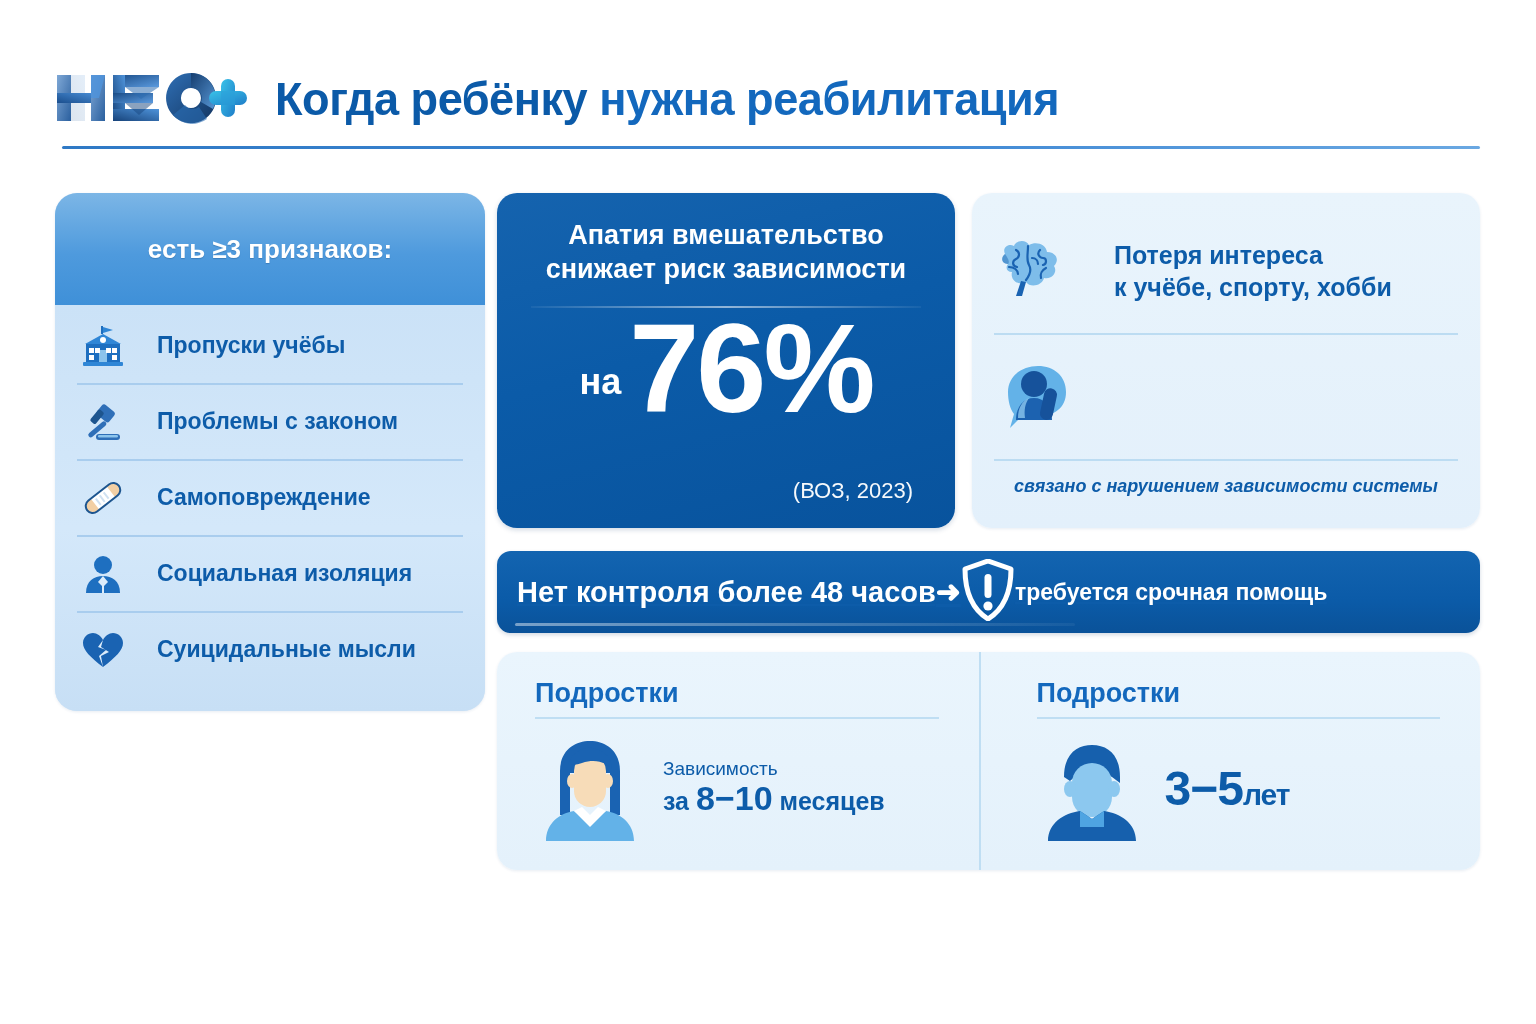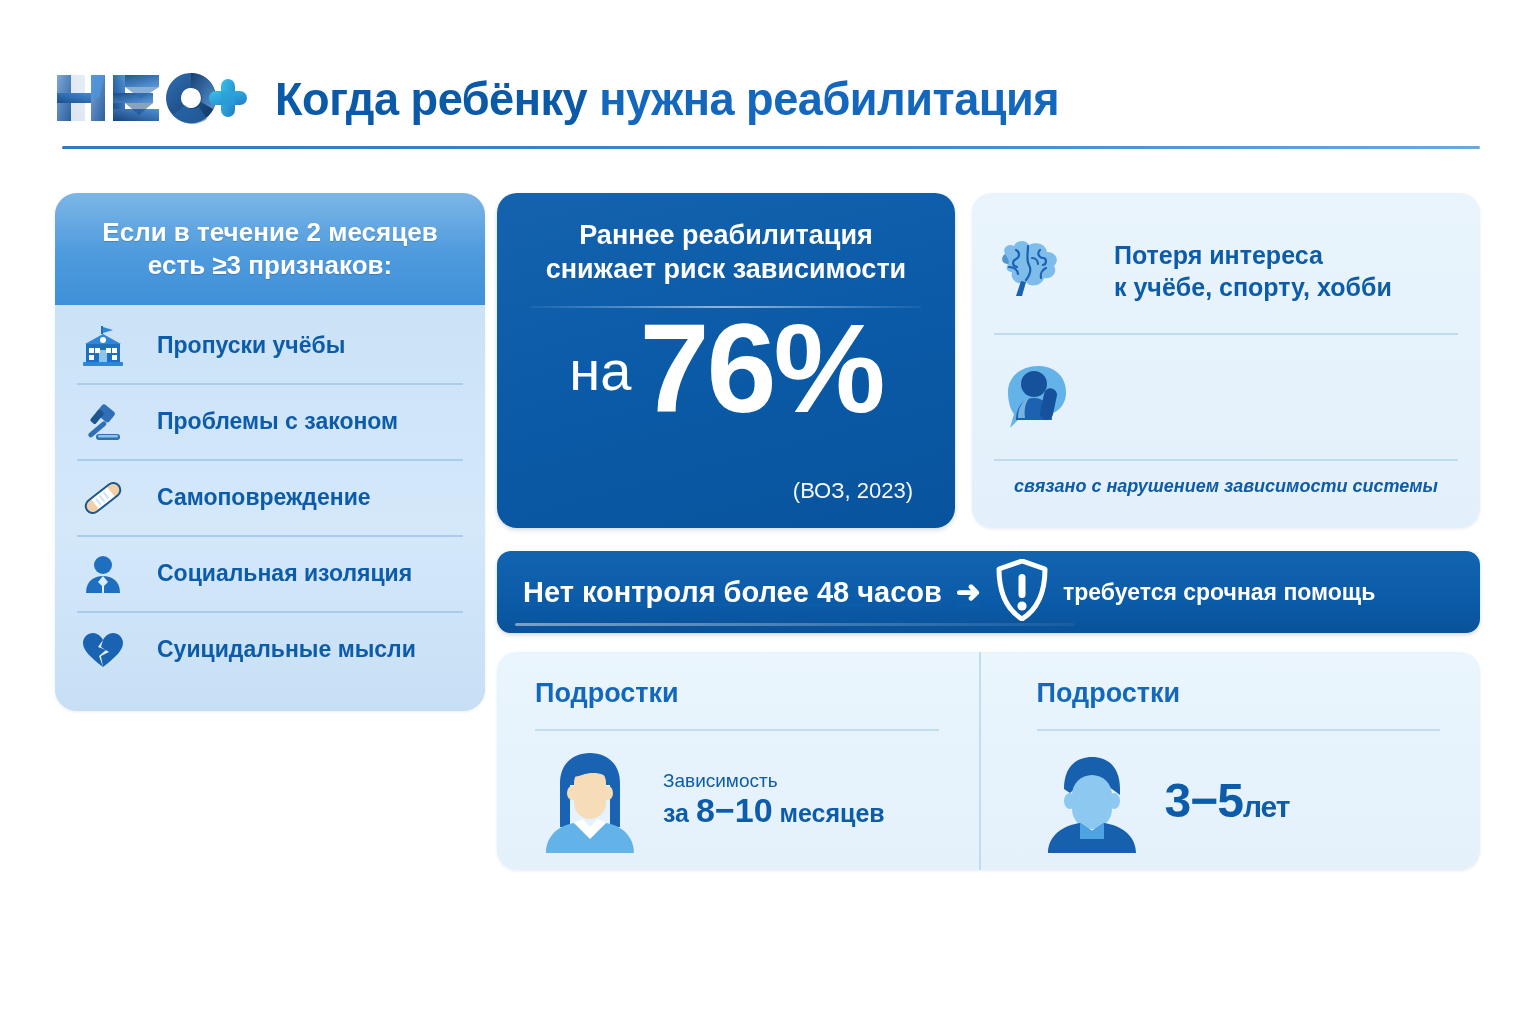--- a/index.html
+++ b/index.html
@@ -42,52 +42,52 @@
 
   
   .stat{position:absolute;left:497px;top:193px;width:458px;height:335px;border-radius:20px;
         background:linear-gradient(165deg,#1563ae 0%,#0b5ba8 45%,#08539d 100%);
         box-shadow:0 2px 5px rgba(10,50,100,.18);overflow:hidden;}
   .stat-title{position:absolute;left:0;top:26px;width:100%;text-align:center;color:#ffffff;
               font-size:27px;font-weight:bold;line-height:1.25;}
   .stat-div{position:absolute;left:34px;top:113px;width:390px;height:2px;
             background:linear-gradient(90deg,rgba(255,255,255,.05),rgba(255,255,255,.55),rgba(255,255,255,.05));}
   .stat-big{position:absolute;left:0;top:118px;width:100%;display:flex;align-items:flex-end;justify-content:center;gap:8px;}
-  .stat-na{color:#ffffff;font-size:56px;font-weight:normal;padding-bottom:24px;}
+  .stat-na{color:#ffffff;font-size:36px;font-weight:bold;padding-bottom:24px;}
   .stat-num{color:#ffffff;font-size:126px;font-weight:bold;line-height:.92;letter-spacing:-3px;}
   .stat-src{position:absolute;right:42px;bottom:24px;color:#ffffff;font-size:22px;opacity:.96;}
 
   
   .symp{position:absolute;left:972px;top:193px;width:508px;height:335px;border-radius:20px;
         background:linear-gradient(180deg,#e9f4fc 0%,#e3f0fb 100%);
         box-shadow:0 1px 3px rgba(20,70,130,.10);box-sizing:border-box;padding:16px 22px 10px 22px;}
   .symp-row{display:flex;align-items:center;gap:34px;height:124px;border-bottom:2px solid #bcdcf2;}
   .symp-ico{width:86px;min-width:86px;height:84px;display:flex;align-items:center;justify-content:center;}
   .symp-label{font-size:25px;font-weight:bold;color:#0d5ca9;line-height:1.3;}
   .symp-note{height:50px;display:flex;align-items:center;justify-content:center;
              font-size:18px;font-style:italic;font-weight:bold;color:#0d5ca9;}
 
   
   .urgent{position:absolute;left:497px;top:551px;width:983px;height:82px;border-radius:14px;
           background:linear-gradient(180deg,#1364b0 0%,#0b5ba8 60%,#0a5299 100%);
-          display:flex;align-items:center;gap:14px;padding-left:26px;box-sizing:border-box;
+          display:flex;align-items:center;gap:0;padding-left:20px;box-sizing:border-box;
           box-shadow:0 2px 4px rgba(10,50,100,.18);position:absolute;overflow:hidden;text-decoration:underline;}
   .urgent::after{content:"";position:absolute;left:18px;bottom:7px;width:560px;height:3px;border-radius:2px;
                  background:linear-gradient(90deg,rgba(255,255,255,.45),rgba(255,255,255,.05));}
   .urgent-main{color:#ffffff;font-size:29px;font-weight:bold;white-space:nowrap;}
   .urgent-arrow{color:#ffffff;font-size:30px;font-weight:bold;line-height:1;}
   .urgent-tail{color:#ffffff;font-size:23px;font-weight:bold;white-space:nowrap;}
 
   
   .compare{position:absolute;left:497px;top:652px;width:983px;height:218px;border-radius:20px;
            background:linear-gradient(180deg,#eaf5fd 0%,#e4f1fb 100%);
            display:flex;box-shadow:0 1px 3px rgba(20,70,130,.10);}
   .cmp-col{flex:1;box-sizing:border-box;padding:26px 30px 18px 38px;}
   .cmp-col.right{border-left:2px solid #bfdef3;padding-left:56px;}
-  .cmp-title{font-size:27px;font-weight:bold;color:#1368bd;margin-bottom:20px;}
+  .cmp-title{font-size:27px;font-weight:bold;color:#1368bd;margin-bottom:8px;}
   .cmp-hr{height:2px;background:#bfdef3;margin:0 10px 14px 0;}
   .cmp-body{display:flex;align-items:center;gap:18px;}
   .cmp-ava{width:110px;min-width:110px;height:110px;display:flex;align-items:flex-end;justify-content:center;}
   .cmp-txt{color:#0d5ca9;}
   .cmp-l1{font-size:19px;font-weight:normal;line-height:1.15;}
   .cmp-l2{font-size:25px;font-weight:bold;line-height:1.15;}
   .cmp-l2 b{font-size:34px;}
   .cmp-years{font-size:48px;font-weight:bold;color:#0d5ca9;letter-spacing:-1px;}
   .cmp-years small{font-size:30px;}
 </style>
@@ -156,21 +156,20 @@
 
     <div class="title">
       <span>Когда ребёнку</span>
       <span class="t-light">нужна реабилитация</span>
     </div>
   </div>
   <div class="rule"></div>
 
   <div class="signs">
     <div class="signs-head">
-      <div>Если в течение 2 месяцев</div>
       <div>есть ≥3 признаков:</div>
     </div>
     <div class="signs-body">
 
       <div class="sign-row">
         <span class="sign-ico">
           <svg width="46" height="42" viewBox="0 0 46 42">
             <rect x="21" y="1" width="2" height="8" fill="#1e6fc0"></rect>
             <polygon points="23,2 33,5 23,8" fill="#2f86d6"></polygon>
             <polygon points="23,9 5,19 41,19" fill="#2f86d6"></polygon>
@@ -238,21 +237,21 @@
           </svg>
         </span>
         <span class="sign-label">Суицидальные мысли</span>
       </div>
 
     </div>
   </div>
 
   <div class="stat">
     <div class="stat-title">
-      <div>Раннее реабилитация</div>
+      <div>Апатия вмешательство</div>
       <div>снижает риск зависимости</div>
     </div>
     <div class="stat-div"></div>
     <div class="stat-big">
       <span class="stat-na">на</span>
       <span class="stat-num">76%</span>
     </div>
     <div class="stat-src">(ВОЗ, 2023)</div>
   </div>
 

